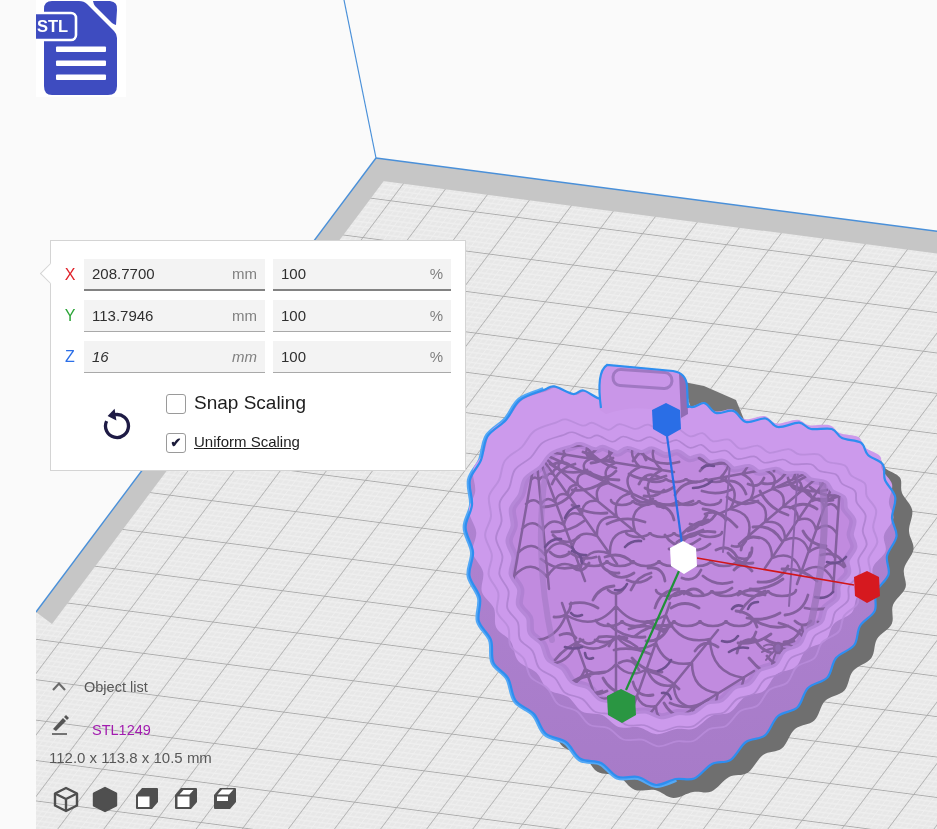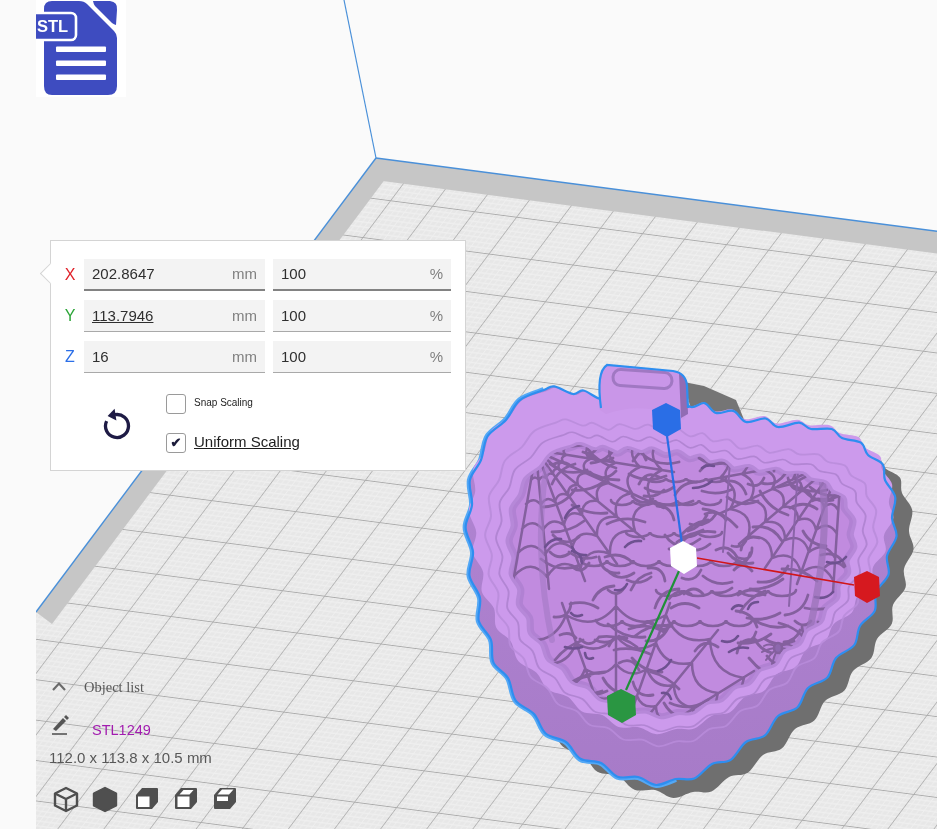--- a/index.html
+++ b/index.html
@@ -107,47 +107,47 @@
   </g>
   <rect x="-8" y="13" width="48" height="27" rx="5" fill="#3e4cc0" stroke="#ffffff" stroke-width="2.6"></rect>
   <text x="1" y="32" font-size="16.5" font-weight="bold" fill="#ffffff" font-family="Liberation Sans, sans-serif">STL</text>
 </svg>
 </div>
 
 <div class="abs" id="panel" style="left:14px;top:240px;width:414px;height:229px;background:#ffffff;border:1px solid #d4d4d4;">
   <div class="abs" style="left:-8px;top:25px;width:14px;height:14px;background:#ffffff;border-left:1px solid #d4d4d4;border-bottom:1px solid #d4d4d4;transform:rotate(45deg);"></div>
   <div class="abs" style="left:11px;top:21px;width:16px;height:26px;font-size:16px;color:#e0222a;text-align:center;line-height:26px;">X</div>
   <div class="abs" style="left:33px;top:18px;width:181px;height:30px;background:#f3f3f3;border-bottom:2px solid #828282;font-size:15px;color:#2f2f2f;line-height:30px;">
-     <span style="padding-left:8px;">202.8647</span><span style="float:right;color:#808080;padding-right:8px;">mm</span></div>
+     <span style="padding-left:8px;">208.7700</span><span style="float:right;color:#808080;padding-right:8px;">mm</span></div>
   <div class="abs" style="left:222px;top:18px;width:178px;height:30px;background:#f3f3f3;border-bottom:2px solid #828282;font-size:15px;color:#2f2f2f;line-height:30px;">
      <span style="padding-left:8px;">100</span><span style="float:right;color:#808080;padding-right:8px;">%</span></div>
   <div class="abs" style="left:11px;top:62px;width:16px;height:26px;font-size:16px;color:#2ca538;text-align:center;line-height:26px;">Y</div>
   <div class="abs" style="left:33px;top:59px;width:181px;height:31px;background:#f3f3f3;border-bottom:1px solid #a9a9a9;font-size:15px;color:#2f2f2f;line-height:31px;">
-     <span style="padding-left:8px;text-decoration:underline;">113.7946</span><span style="float:right;color:#808080;padding-right:8px;">mm</span></div>
+     <span style="padding-left:8px;">113.7946</span><span style="float:right;color:#808080;padding-right:8px;">mm</span></div>
   <div class="abs" style="left:222px;top:59px;width:178px;height:31px;background:#f3f3f3;border-bottom:1px solid #a9a9a9;font-size:15px;color:#2f2f2f;line-height:31px;">
      <span style="padding-left:8px;">100</span><span style="float:right;color:#808080;padding-right:8px;">%</span></div>
   <div class="abs" style="left:11px;top:103px;width:16px;height:26px;font-size:16px;color:#2b6fe8;text-align:center;line-height:26px;">Z</div>
-  <div class="abs" style="left:33px;top:100px;width:181px;height:31px;background:#f3f3f3;border-bottom:1px solid #a9a9a9;font-size:15px;color:#2f2f2f;line-height:31px;">
+  <div class="abs" style="left:33px;top:100px;width:181px;height:31px;background:#f3f3f3;border-bottom:1px solid #a9a9a9;font-size:15px;color:#2f2f2f;line-height:31px;font-style:italic;">
      <span style="padding-left:8px;">16</span><span style="float:right;color:#808080;padding-right:8px;">mm</span></div>
   <div class="abs" style="left:222px;top:100px;width:178px;height:31px;background:#f3f3f3;border-bottom:1px solid #a9a9a9;font-size:15px;color:#2f2f2f;line-height:31px;">
      <span style="padding-left:8px;">100</span><span style="float:right;color:#808080;padding-right:8px;">%</span></div>
   <svg class="abs" style="left:52px;top:166px;" width="36" height="38" viewBox="0 0 36 38">
     <path d="M 12,7.7 A 11.5 11.5 0 1 1 3.6,14.1" fill="none" stroke="#1e1b45" stroke-width="3.3"></path>
     <path d="M 4.6,8.9 L 13.4,13.6 L 11.6,1.8 Z" fill="#1e1b45"></path>
   </svg>
   <div class="abs" style="left:115px;top:153px;width:18px;height:18px;background:#ffffff;border:1px solid #9a9a9a;border-radius:3px;"></div>
-  <div class="abs" style="left:143px;top:152px;height:20px;line-height:20px;font-size:10px;color:#1d1d1d;">Snap Scaling</div>
+  <div class="abs" style="left:143px;top:152px;height:20px;line-height:20px;font-size:19px;color:#1d1d1d;">Snap Scaling</div>
   <div class="abs" style="left:115px;top:192px;width:18px;height:18px;background:#ffffff;border:1px solid #9a9a9a;border-radius:3px;text-align:center;font-size:13px;line-height:18px;color:#1b1b3a;font-weight:bold;">✔</div>
   <div class="abs" style="left:143px;top:191px;height:20px;line-height:20px;font-size:15px;color:#1d1d1d;text-decoration:underline;">Uniform Scaling</div>
 </div>
 
 <svg class="abs" style="left:15px;top:681px;" width="16" height="11" viewBox="0 0 16 11">
   <path d="M2,9 L8,2.5 L14,9" fill="none" stroke="#6a6a6a" stroke-width="2.2"></path>
 </svg>
-<div class="abs" style="left:48px;top:679px;font-size:14.5px;color:#585858;font-family:Liberation Serif, serif;">Object list</div>
+<div class="abs" style="left:48px;top:679px;font-size:14.5px;color:#585858;">Object list</div>
 <svg class="abs" style="left:14px;top:714px;" width="24" height="22" viewBox="0 0 24 22">
   <path d="M3,15 L13,4 L16,7 L6,17 Z" fill="#555555"></path>
   <path d="M14,3 L17,6 L19,4 L16,1 Z" fill="#555555"></path>
   <line x1="2" y1="20" x2="17" y2="20" stroke="#555555" stroke-width="1.6"></line>
 </svg>
 <div class="abs" style="left:56px;top:722px;font-size:14.5px;color:#a21caf;">STL1249</div>
 <div class="abs" style="left:13px;top:749px;font-size:15px;color:#585858;">112.0 x 113.8 x 10.5 mm</div>
 
 <svg class="abs" style="left:17px;top:785px;" width="200" height="32" viewBox="0 0 200 32">
   <g stroke="#4f4f4f" stroke-width="2.4" fill="none" stroke-linejoin="round">

